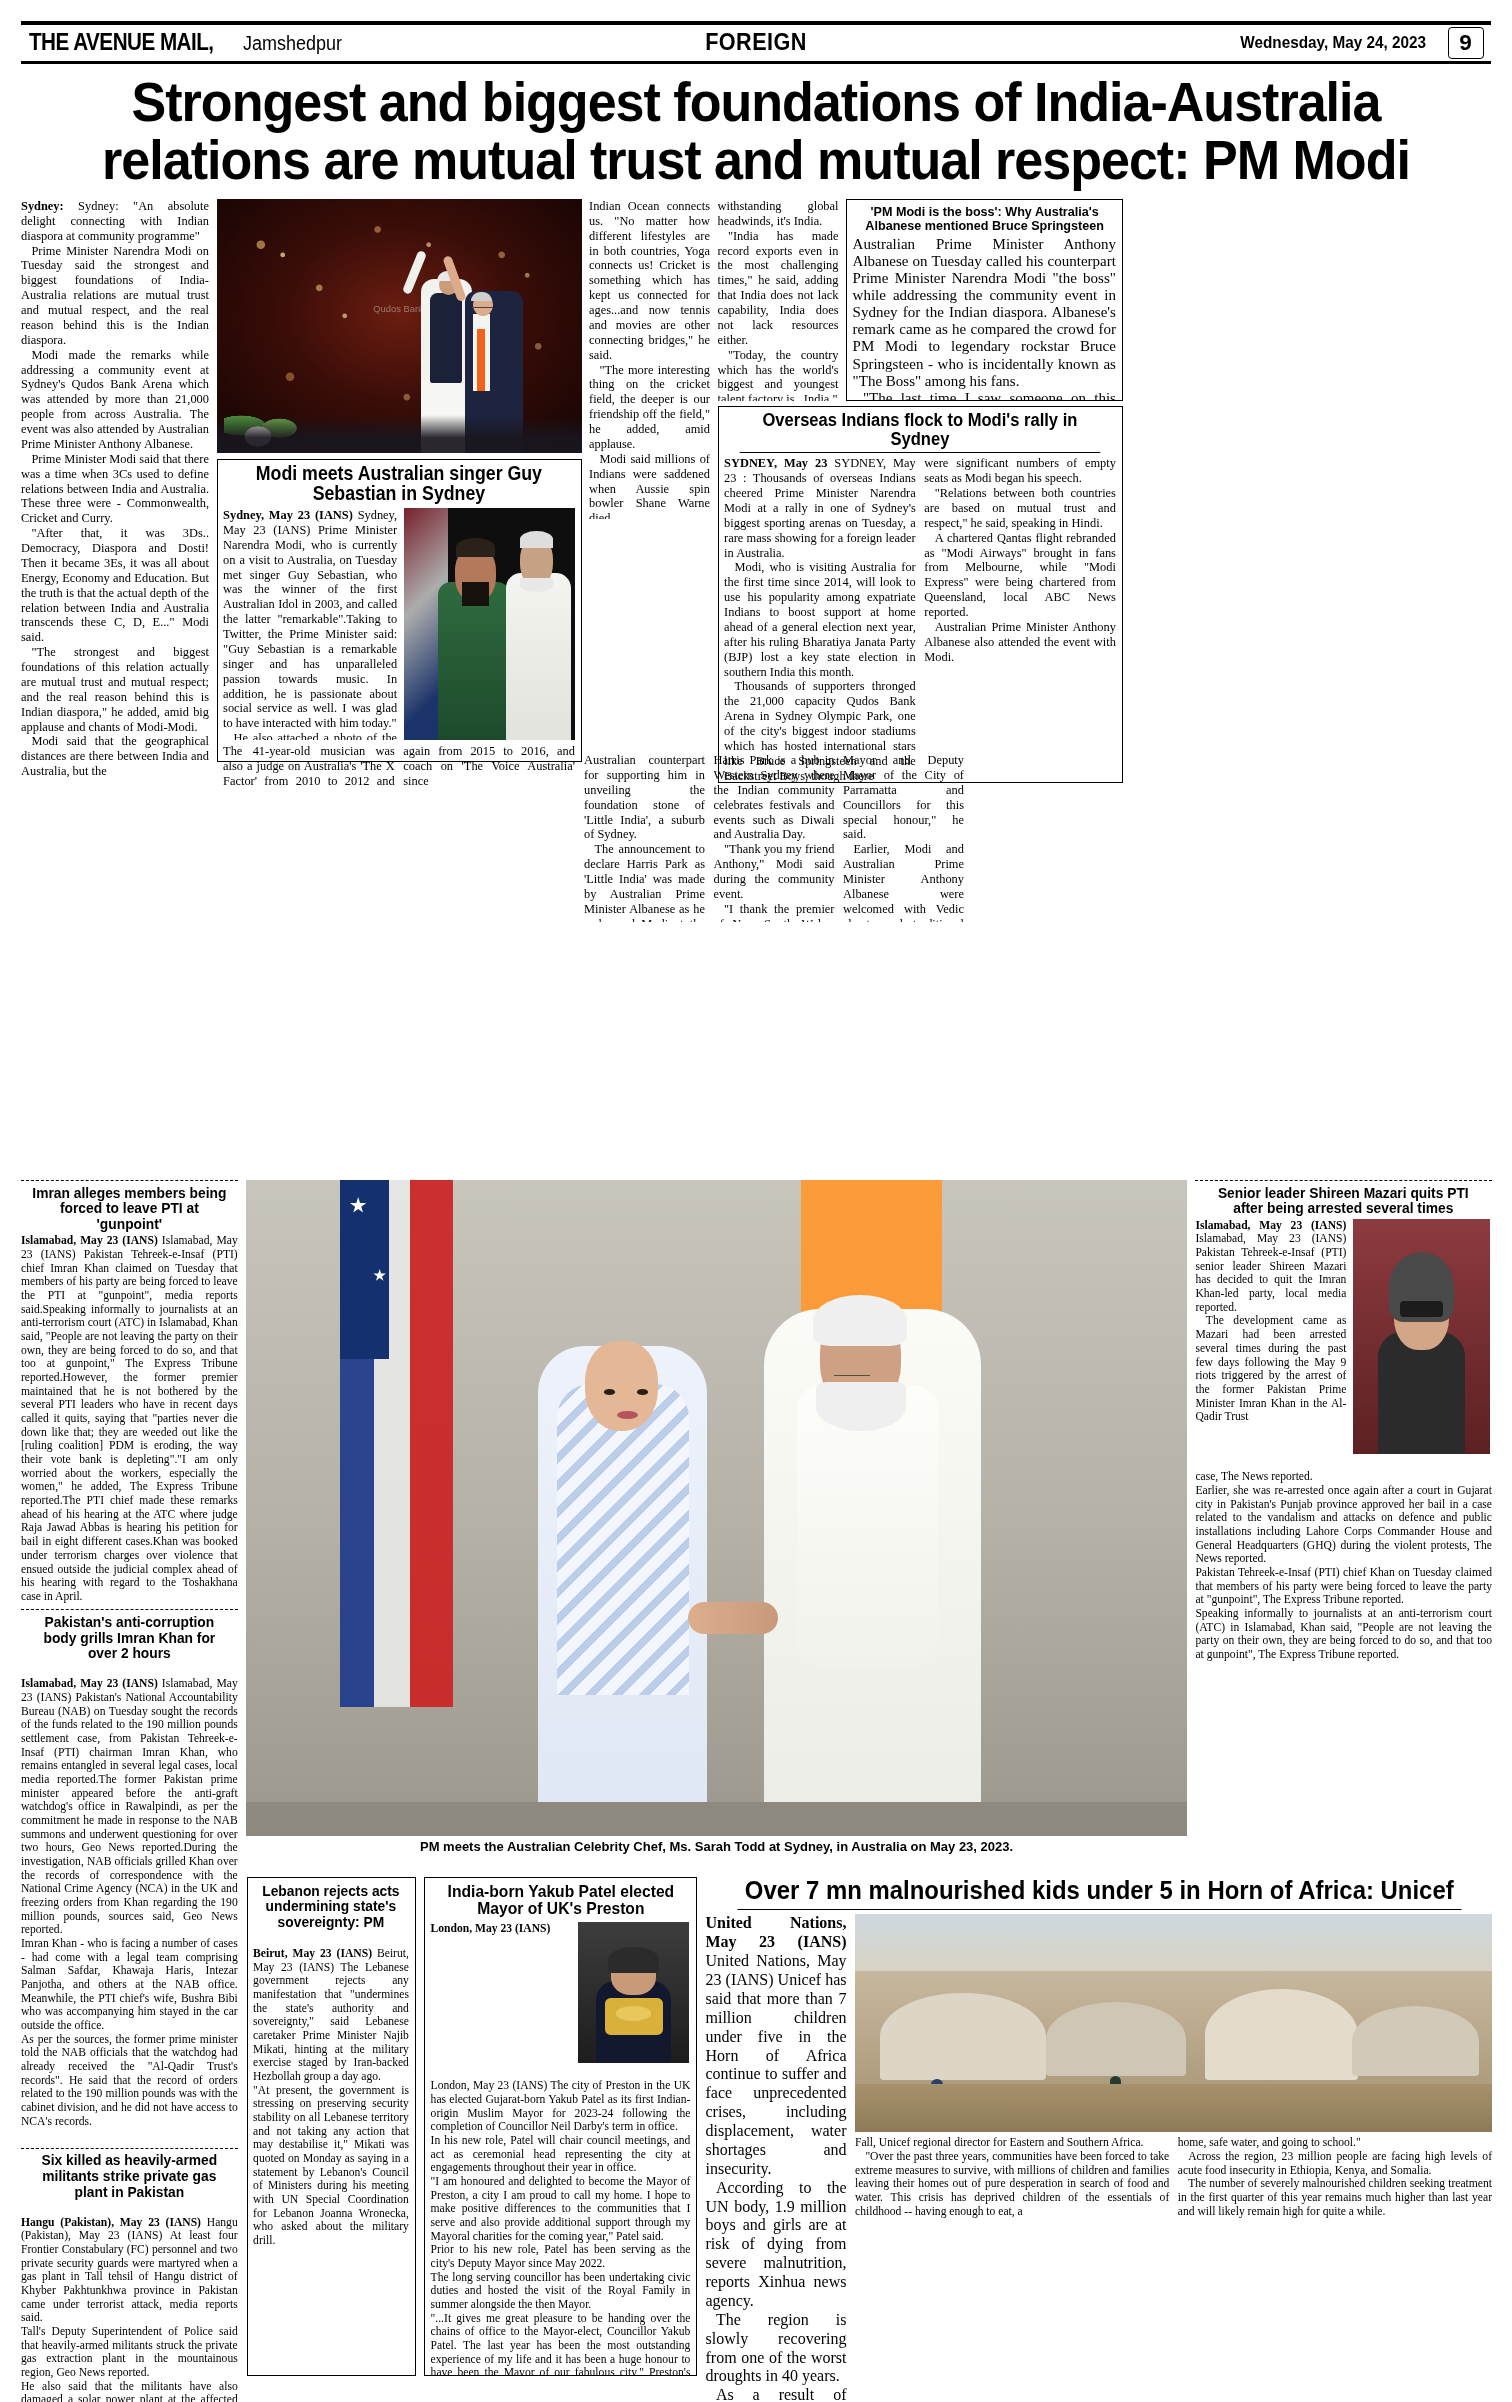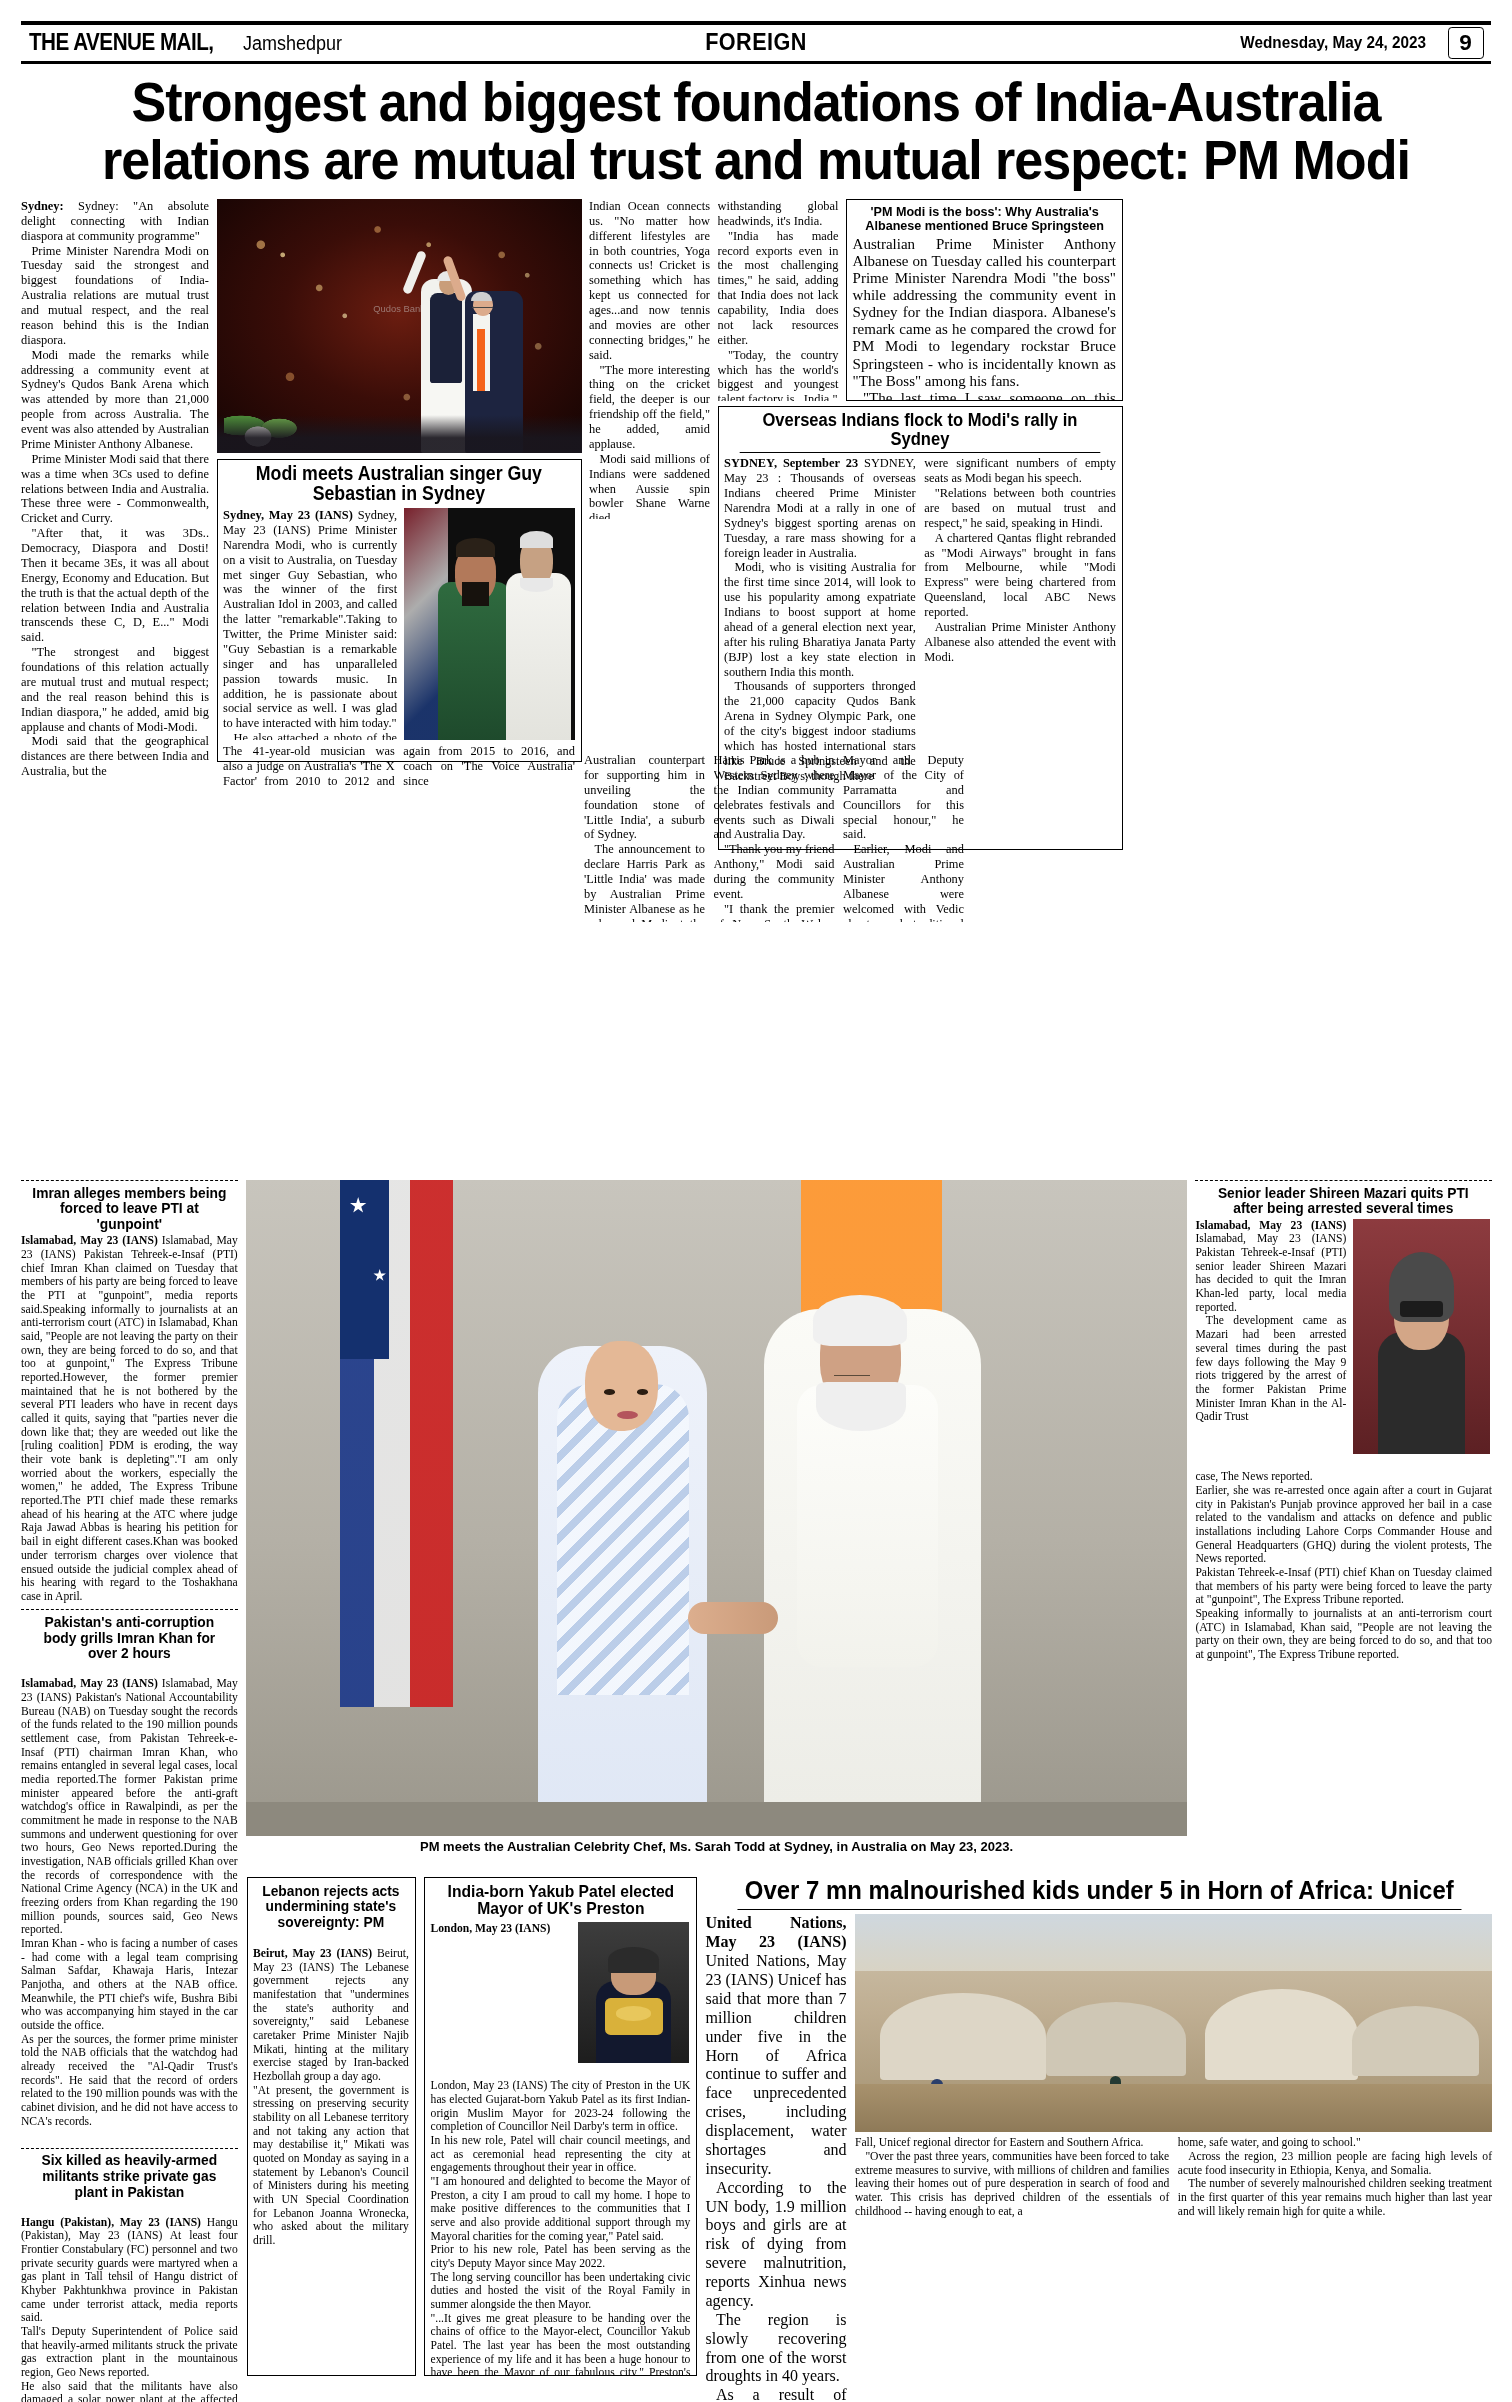--- a/index.html
+++ b/index.html
@@ -268,25 +268,25 @@
 
         <div class="sect-box" style="flex:1;height:202px;overflow:hidden;">
           <div class="boxhead" style="font-size:13.7px;margin-bottom:2.8px;">'PM Modi is the boss': Why Australia's Albanese mentioned Bruce Springsteen</div>
           <div class="bodytext" style="font-size:15px;line-height:1.14;">
             <p class="noind">Australian Prime Minister Anthony Albanese on Tuesday called his counterpart Prime Minister Narendra Modi "the boss" while addressing the community event in Sydney for the Indian diaspora. Albanese's remark came as he compared the crowd for PM Modi to legendary rockstar Bruce Springsteen - who is incidentally known as "The Boss" among his fans.</p>
             <p>"The last time I saw someone on this stage was Bruce Springsteen and he did not get the welcome that Prime Minister Modi has got. Prime Minister Modi is the boss," Albanese said as he witnessed the rousing welcome that PM Modi received from the crowd who chanted slogans like 'Bharat Mata ki Jai', 'Vande Mataram', and 'Modi, Modi'.Earlier, PM Modi was greeted with a traditional welcome, including Vedic chanting as he arrived at Sydney's Qudos Bank Arena in Sydney Olympic Park. A cultural program was also at the venue by several artists.</p>
           </div>
         </div>
       </div>
 
-      <div class="sect-box" style="margin-top:4.7px;height:444px;overflow:hidden;">
+      <div class="sect-box" style="margin-top:4.7px;height:377px;overflow:hidden;">
         <div class="boxhead" style="font-size:18px;border-bottom:0.9px solid #000;padding-bottom:2.8px;margin-bottom:3.8px;">Overseas Indians flock to Modi's rally in Sydney</div>
         <div style="display:flex;gap:8.5px;">
           <div class="bodytext" style="width:49%;">
-            <p class="noind"><span class="dateline">SYDNEY, September 23</span> <span>SYDNEY, May 23 : Thousands of overseas Indians cheered Prime Minister Narendra Modi at a rally in one of Sydney's biggest sporting arenas on Tuesday, a rare mass showing for a foreign leader in Australia.</span></p>
+            <p class="noind"><span class="dateline">SYDNEY, May 23</span> <span>SYDNEY, May 23 : Thousands of overseas Indians cheered Prime Minister Narendra Modi at a rally in one of Sydney's biggest sporting arenas on Tuesday, a rare mass showing for a foreign leader in Australia.</span></p>
             <p>Modi, who is visiting Australia for the first time since 2014, will look to use his popularity among expatriate Indians to boost support at home ahead of a general election next year, after his ruling Bharatiya Janata Party (BJP) lost a key state election in southern India this month.</p>
             <p>Thousands of supporters thronged the 21,000 capacity Qudos Bank Arena in Sydney Olympic Park, one of the city's biggest indoor stadiums which has hosted international stars like Bruce Springsteen and the Backstreet Boys, though there</p>
           </div>
           <div class="bodytext" style="width:49%;">
             <p class="noind">were significant numbers of empty seats as Modi began his speech.</p>
             <p>"Relations between both countries are based on mutual trust and respect," he said, speaking in Hindi.</p>
             <p>A chartered Qantas flight rebranded as "Modi Airways" brought in fans from Melbourne, while "Modi Express" were being chartered from Queensland, local ABC News reported.</p>
             <p>Australian Prime Minister Anthony Albanese also attended the event with Modi.</p>
           </div>
         </div>

